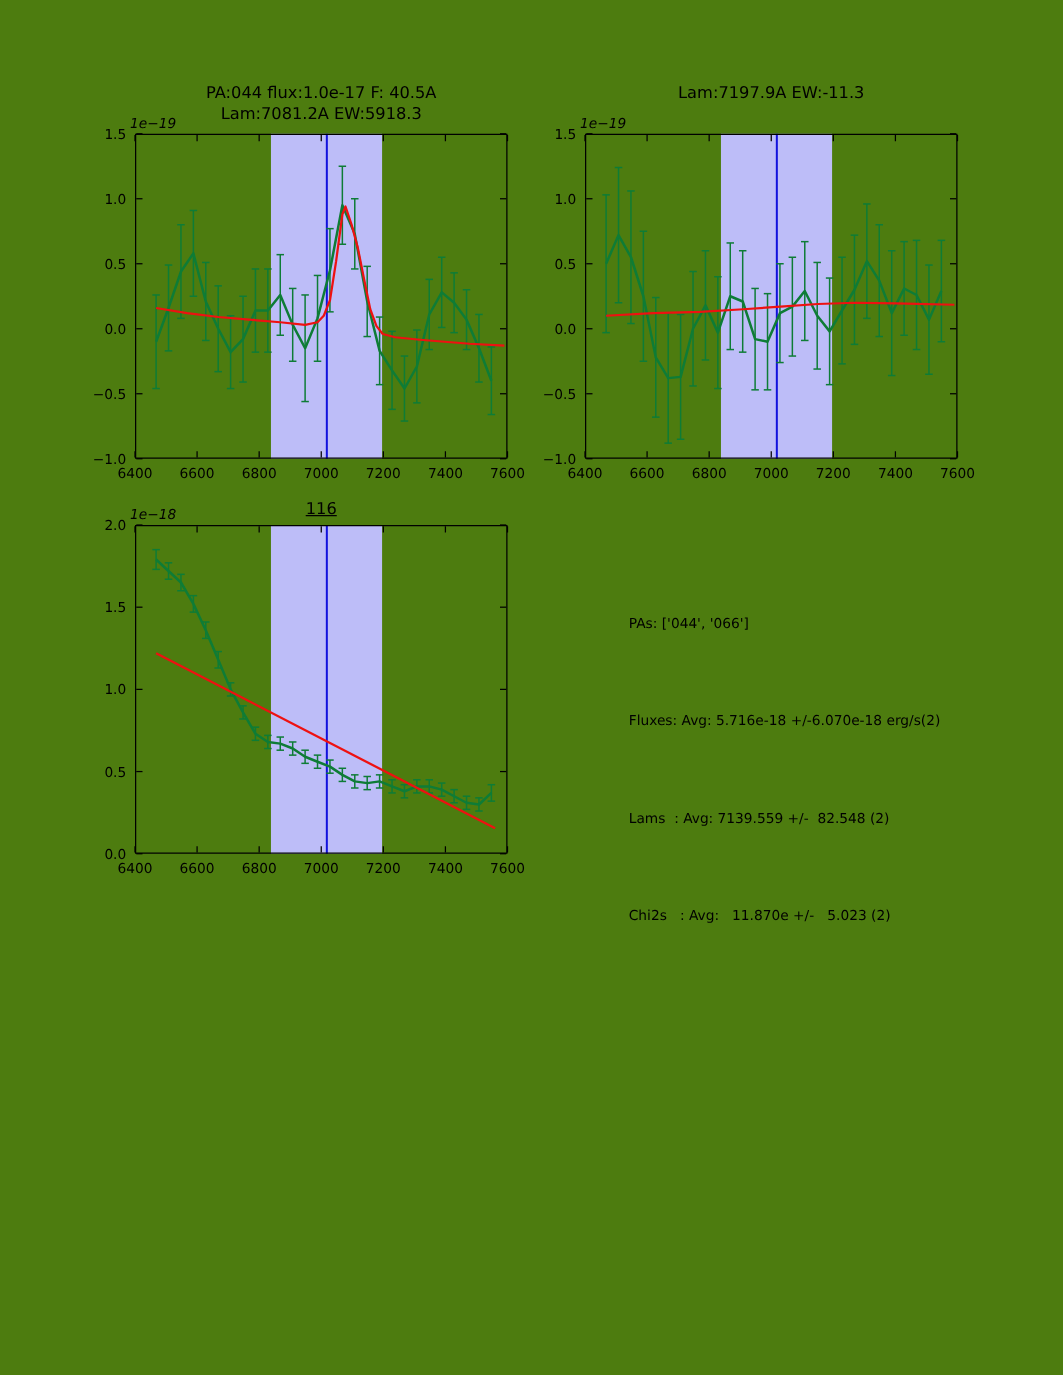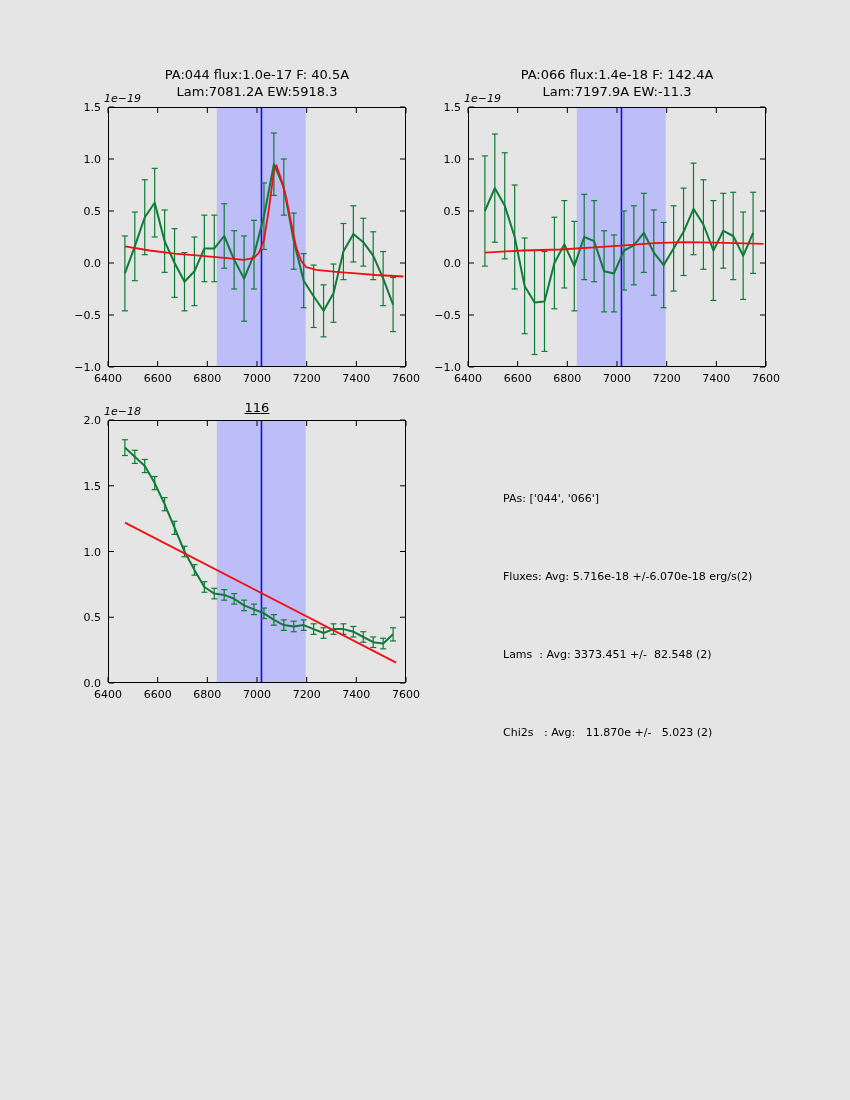--- a/index.html
+++ b/index.html
@@ -1,16 +1,16 @@
 <!DOCTYPE html>
 <html><head>
 <meta charset="utf-8">
 <style>
   html,body{margin:0;padding:0;background:#ffffff;}
-  .canvas{position:relative;width:850px;height:1100px;background:#e5e5e5;overflow:hidden;
+  .canvas{position:relative;width:850px;height:1100px;background:#4d7c0f;overflow:hidden;
           font-family:"DejaVu Sans","Liberation Sans",sans-serif;color:#000;}
   .axes{position:absolute;}
   .axes svg{overflow:visible;display:block;}
   svg text{font-family:"DejaVu Sans","Liberation Sans",sans-serif;}
   .plot-title{position:absolute;text-align:center;font-size:13px;line-height:17px;color:#000;}
   .offset-label{position:absolute;font-size:11px;color:#000;font-style:italic;}
   .stats{position:absolute;left:503px;top:434px;font-size:11px;line-height:26px;white-space:pre;color:#000;}
 </style>
 </head>
 <body>
@@ -149,21 +149,20 @@
         <line x1="1" x2="6" y1="52" y2="52" stroke="#000000" stroke-width="1"></line>
         <line x1="297" x2="292" y1="52" y2="52" stroke="#000000" stroke-width="1"></line>
         <text x="-7" y="56" text-anchor="end" font-size="11" fill="#000000">1.0</text>
         <line x1="1" x2="6" y1="0" y2="0" stroke="#000000" stroke-width="1"></line>
         <line x1="297" x2="292" y1="0" y2="0" stroke="#000000" stroke-width="1"></line>
         <text x="-7" y="4" text-anchor="end" font-size="11" fill="#000000">1.5</text>
       </svg>
     </div>
 
   <div class="plot-title" style="left:468px;top:66px;width:298px;">
-    <div>PA:066 flux:1.4e-18 F: 142.4A</div>
     <div>Lam:7197.9A EW:-11.3</div>
   </div>
   <div class="offset-label" style="left:464px;top:92px;">1e−19</div>
   <div class="axes" style="left:468px;top:107px;width:298px;height:260px;">
       <svg width="298" height="260">
         <rect x="108.77" y="0" width="88.90333333333335" height="260" fill="#bdbdf8"></rect>
         <line x1="153.47" x2="153.47" y1="0" y2="260" stroke="#1111dd" stroke-width="1.6"></line>
         <line x1="16.886666666666667" x2="16.886666666666667" y1="159.12" y2="48.879999999999995" stroke="#0e7c36" stroke-width="1.2"></line>
         <line x1="13.886666666666667" x2="19.886666666666667" y1="159.12" y2="159.12" stroke="#0e7c36" stroke-width="1.2"></line>
         <line x1="13.886666666666667" x2="19.886666666666667" y1="48.879999999999995" y2="48.879999999999995" stroke="#0e7c36" stroke-width="1.2"></line>
@@ -423,17 +422,17 @@
         <text x="-7" y="69.75" text-anchor="end" font-size="11" fill="#000000">1.5</text>
         <line x1="1" x2="6" y1="0" y2="0" stroke="#000000" stroke-width="1"></line>
         <line x1="297" x2="292" y1="0" y2="0" stroke="#000000" stroke-width="1"></line>
         <text x="-7" y="4" text-anchor="end" font-size="11" fill="#000000">2.0</text>
       </svg>
     </div>
 
   <div class="stats">
     <div>PAs: ['044', '066']</div>
     <div>Fluxes: Avg: 5.716e-18 +/-6.070e-18 erg/s(2)</div>
-    <div>Lams  : Avg: 3373.451 +/-  82.548 (2)</div>
+    <div>Lams  : Avg: 7139.559 +/-  82.548 (2)</div>
     <div>Chi2s   : Avg:   11.870e +/-   5.023 (2)</div>
   </div>
 
 </div>
 
 </body></html>

